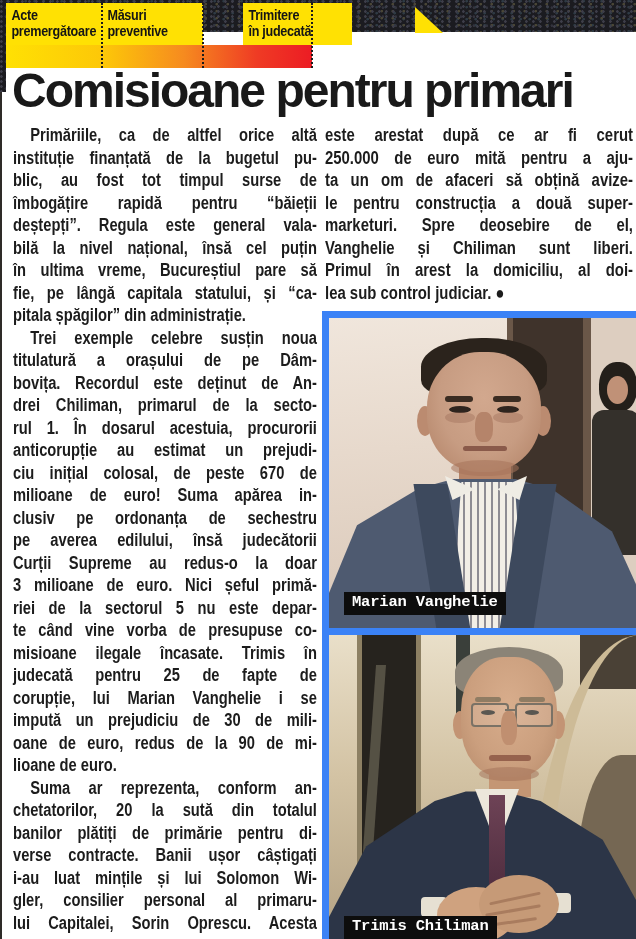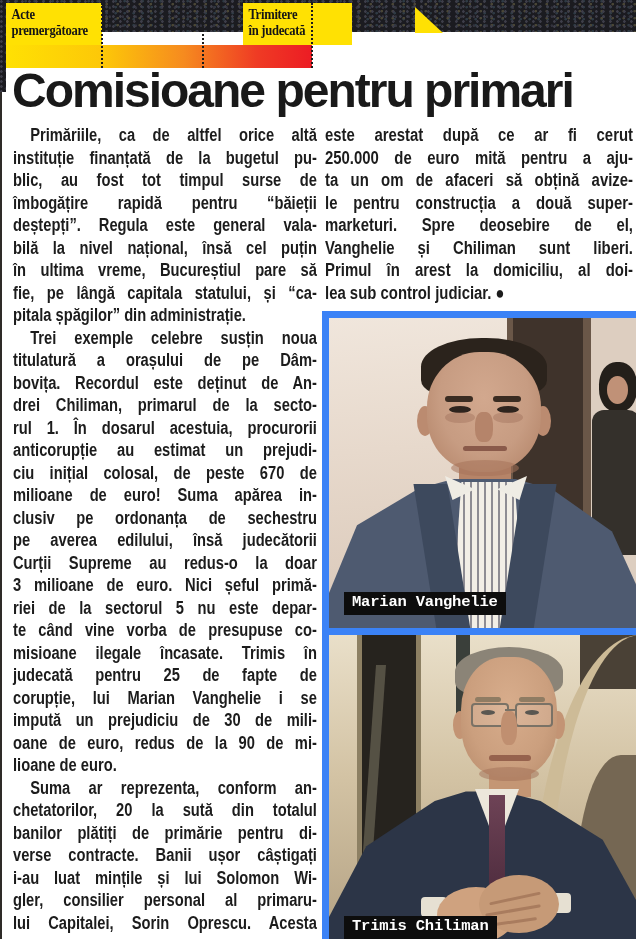--- a/index.html
+++ b/index.html
@@ -14,21 +14,21 @@
       radial-gradient(circle at 70% 60%, #4a4636 0 1px, transparent 1.6px),
       radial-gradient(circle at 45% 85%, #33333d 0 1px, transparent 1.6px),
       radial-gradient(circle at 85% 20%, #2e3a44 0 1px, transparent 1.6px);
     background-size:7px 5px,11px 7px,13px 9px,9px 6px;
   }
   .top-band{position:absolute;left:0;top:0;width:636px;height:32px;}
   .left-strip{position:absolute;left:0;top:0;width:6px;height:92px;}
   .left-line{position:absolute;left:0;top:92px;width:2px;height:847px;background:#2e2b28;}
 
   
-  .banner{position:absolute;left:6px;top:3px;width:437px;height:47px;font-family:Liberation Serif, serif;}
+  .banner{position:absolute;left:6px;top:3px;width:437px;height:47px;}
   .stage{position:absolute;top:0;height:42px;background:#ffe103;}
   .stage.s1{left:0;width:96px;}
   .stage.s2{left:96px;width:101px;}
   .stage.s3{left:197px;width:109px;margin-left:40px;}
   .stage.s4{left:306px;width:103px;height:65px;}
   .divider{position:absolute;top:0;height:65px;width:0;border-left:2px dotted #1c1c1c;}
   .divider.d1{left:95px;} .divider.d2{left:196px;} .divider.d3{left:305px;}
   .grad-strip{position:absolute;left:0;top:42px;width:306px;height:23px;
     background:linear-gradient(90deg,#ffe103 0%,#fdc708 32%,#f68b1f 58%,#ef3b24 82%,#ec1c24 100%);}
   .banner-tip{position:absolute;left:409px;top:4px;width:28px;height:26px;background:#ffe103;
@@ -147,20 +147,23 @@
 <div class="page">
 
   <div class="top-band texture"></div>
   <div class="left-strip texture"></div>
   <div class="left-line"></div>
 
   <div class="banner">
     <div class="grad-strip"></div>
     <div class="stage s1">
       <div class="stage-label"><span>Acte</span><br><span>premergătoare</span></div>
+    </div>
+    <div class="stage s2">
+      <div class="stage-label"><span>Măsuri</span><br><span>preventive</span></div>
     </div>
     <div class="stage s3">
       <div class="stage-label"><span>Trimitere</span><br><span>în judecată</span></div>
     </div>
     <div class="divider d1"></div>
     <div class="divider d2"></div>
     <div class="divider d3"></div>
     <div class="banner-tip"></div>
   </div>
 

